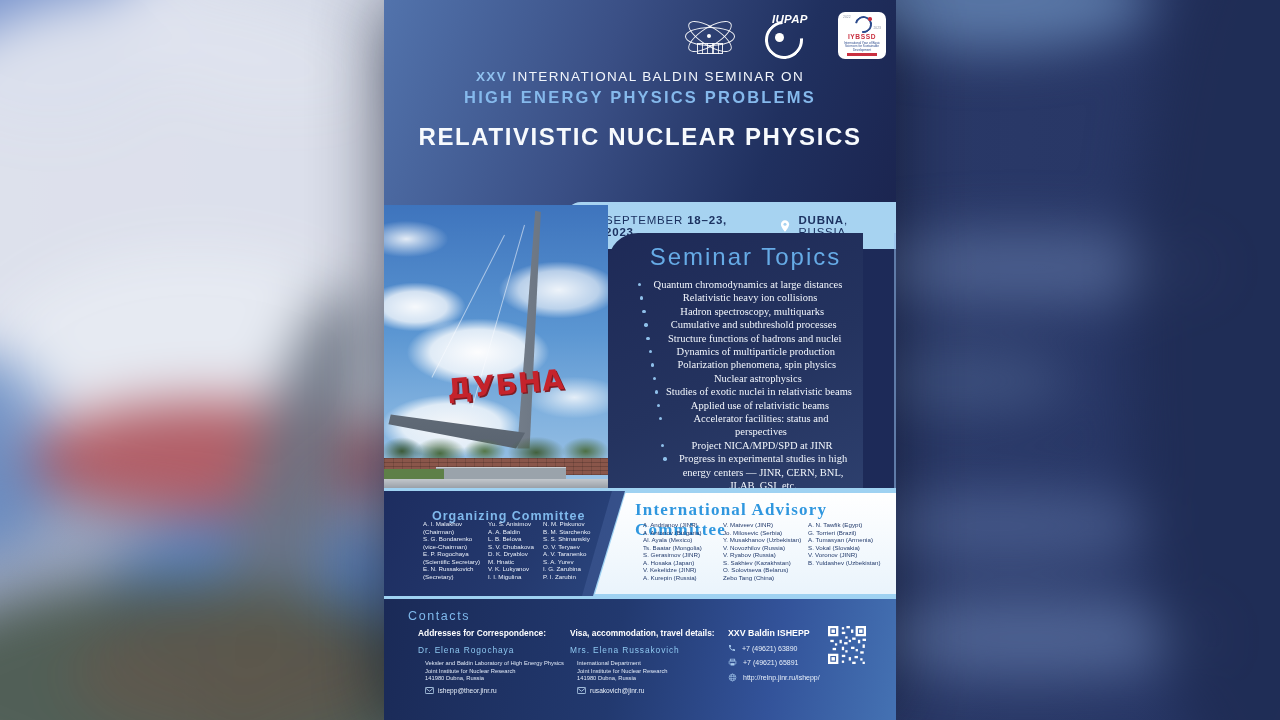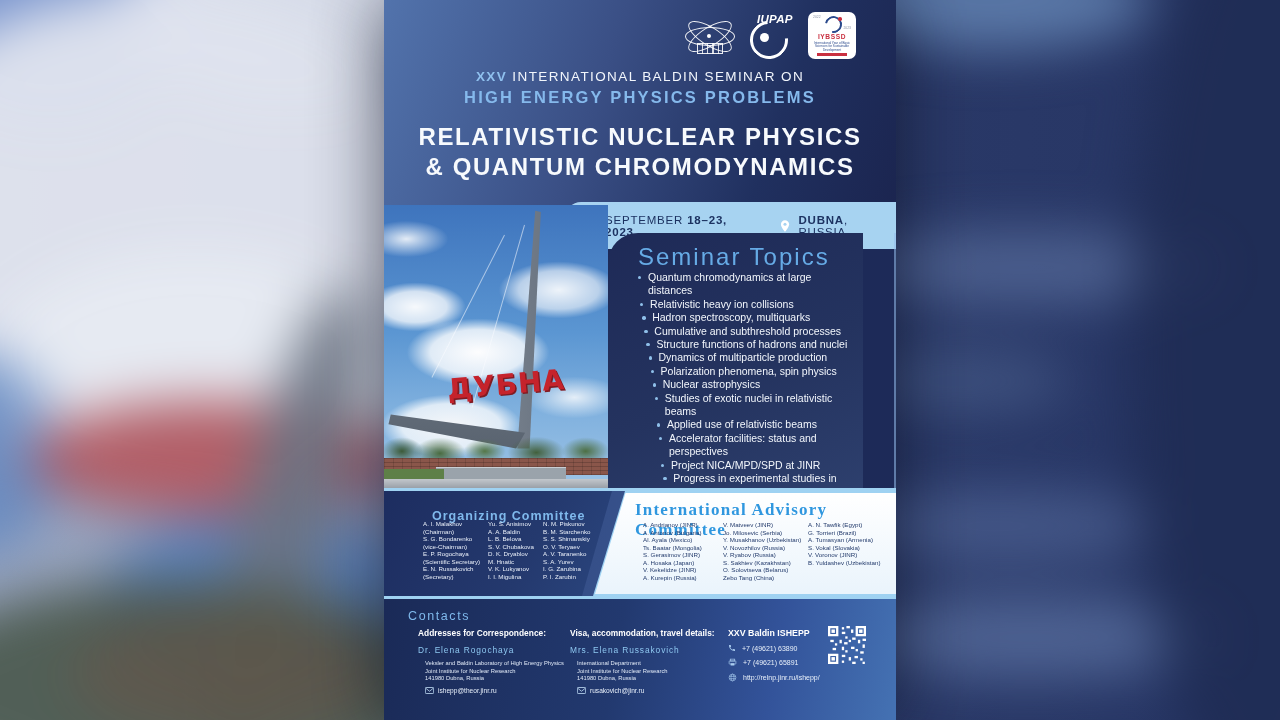--- a/index.html
+++ b/index.html
@@ -27,21 +27,21 @@
   .r4{left:870px;top:540px;width:350px;height:72px;background:#566d9e;opacity:.6;}
   .r5{left:890px;top:645px;width:380px;height:85px;background:#5d74a4;opacity:.7;}
   .r6{left:1180px;top:-60px;width:260px;height:920px;background:#1e2b54;opacity:.85;border-radius:0;}
 
   
   .poster{position:absolute;left:384px;top:0;width:512px;height:720px;background:#1d2a58;
           box-shadow:0 0 70px rgba(8,12,30,.65);}
   
   .hdr{position:absolute;left:0;top:0;width:512px;height:205px;
        background:linear-gradient(110deg,#5273ac 0%,#3a4f85 42%,#20305f 75%,#1b2550 100%);}
-  .logos{position:absolute;left:298px;top:12px;display:flex;align-items:center;gap:12px;}
+  .logos{position:absolute;left:298px;top:12px;display:flex;align-items:center;gap:27px;}
   
   .jinr{position:relative;width:54px;height:44px;}
   .jinr .orb{position:absolute;left:3px;top:13px;width:48px;height:17px;border:1.4px solid rgba(255,255,255,.92);border-radius:50%;}
   .jinr .o2{transform:rotate(32deg);}
   .jinr .o3{transform:rotate(-32deg);}
   .jinr .nucleus{position:absolute;left:25px;top:20px;width:4px;height:4px;border-radius:50%;background:#fff;}
   .jinr .base{position:absolute;left:15px;top:29px;width:24px;height:9px;border:1.2px solid rgba(255,255,255,.9);
       background:repeating-linear-gradient(90deg,transparent 0 4px,rgba(255,255,255,.8) 4px 5.2px);}
   
   .iupap{position:relative;width:48px;height:46px;}
@@ -104,24 +104,24 @@
       background-image:repeating-linear-gradient(180deg,rgba(0,0,0,.18) 0 1px,transparent 1px 4px),
                        repeating-linear-gradient(90deg,rgba(0,0,0,.12) 0 1px,transparent 1px 9px);}
   .photo .plinth{position:absolute;left:52px;top:262px;width:130px;height:12px;background:#9aa3ab;
       border-top:1.5px solid #c9ced4;}
   .photo .grass{position:absolute;left:0;top:264px;width:60px;height:19px;background:#5e8048;}
   .photo .road{position:absolute;left:0;top:274px;width:224px;height:9px;background:linear-gradient(180deg,#c2c7cc,#9aa0a8);}
 
   
   .topics{position:absolute;left:224px;top:233px;width:255px;height:255px;
       background:linear-gradient(155deg,#1e2a57 0%,#24335f 55%,#2d3f6d 100%);
-      border-radius:30px 0 0 0;box-sizing:border-box;padding:10px 10px 0 30px;}
+      border-radius:30px 0 0 0;box-sizing:border-box;padding:10px 10px 0 30px;text-align:center;}
   .edge-strip{position:absolute;right:0;top:233px;width:2px;height:255px;background:rgba(150,190,235,.55);}
   .topics h2{margin:0;font-size:24px;font-weight:500;letter-spacing:2px;color:#66abe6;}
-  .topic-list{}
+  .topic-list{margin-top:7px;font-family:Liberation Serif, serif;}
   .topic{position:relative;padding-left:10px;font-size:10.5px;line-height:13.4px;color:#f2f6fc;max-width:200px;}
   .topic::before{content:"";position:absolute;left:0;top:5px;width:3.4px;height:3.4px;border-radius:50%;background:#8fc0ea;}
 
   
   .div1{position:absolute;left:0;top:488px;width:512px;height:3px;background:#9fd2f2;}
   .div2{position:absolute;left:0;top:596px;width:512px;height:3px;background:#9fd2f2;}
 
   
   .committees{position:absolute;left:0;top:491px;width:512px;height:105px;
       background:linear-gradient(100deg,#2b4078 0%,#3a5690 60%,#45689f 100%);}
@@ -209,21 +209,20 @@
         <span class="acr">IYBSSD</span>
         <span class="tag">International Year of Basic Sciences for Sustainable Development</span>
         <span class="bar"></span>
       </div>
     </div>
     <div class="titles">
       <div class="t-line1"><span class="num">XXV</span><span> INTERNATIONAL BALDIN SEMINAR ON</span></div>
       <div class="t-line2">HIGH ENERGY PHYSICS PROBLEMS</div>
       <div class="t-main">
         <div>RELATIVISTIC NUCLEAR PHYSICS</div>
-        <div>&amp; QUANTUM CHROMODYNAMICS</div>
       </div>
     </div>
   </div>
 
   <div class="band">
     <span class="ic" style="margin-left:15px;">
       <svg viewBox="0 0 24 24" width="17" height="17">
           <g fill="none" stroke="#fff" stroke-width="1.8" stroke-linecap="round">
             <circle cx="12" cy="13" r="8"></circle>
             <path d="M12 8.5V13l3.2 2"></path>

